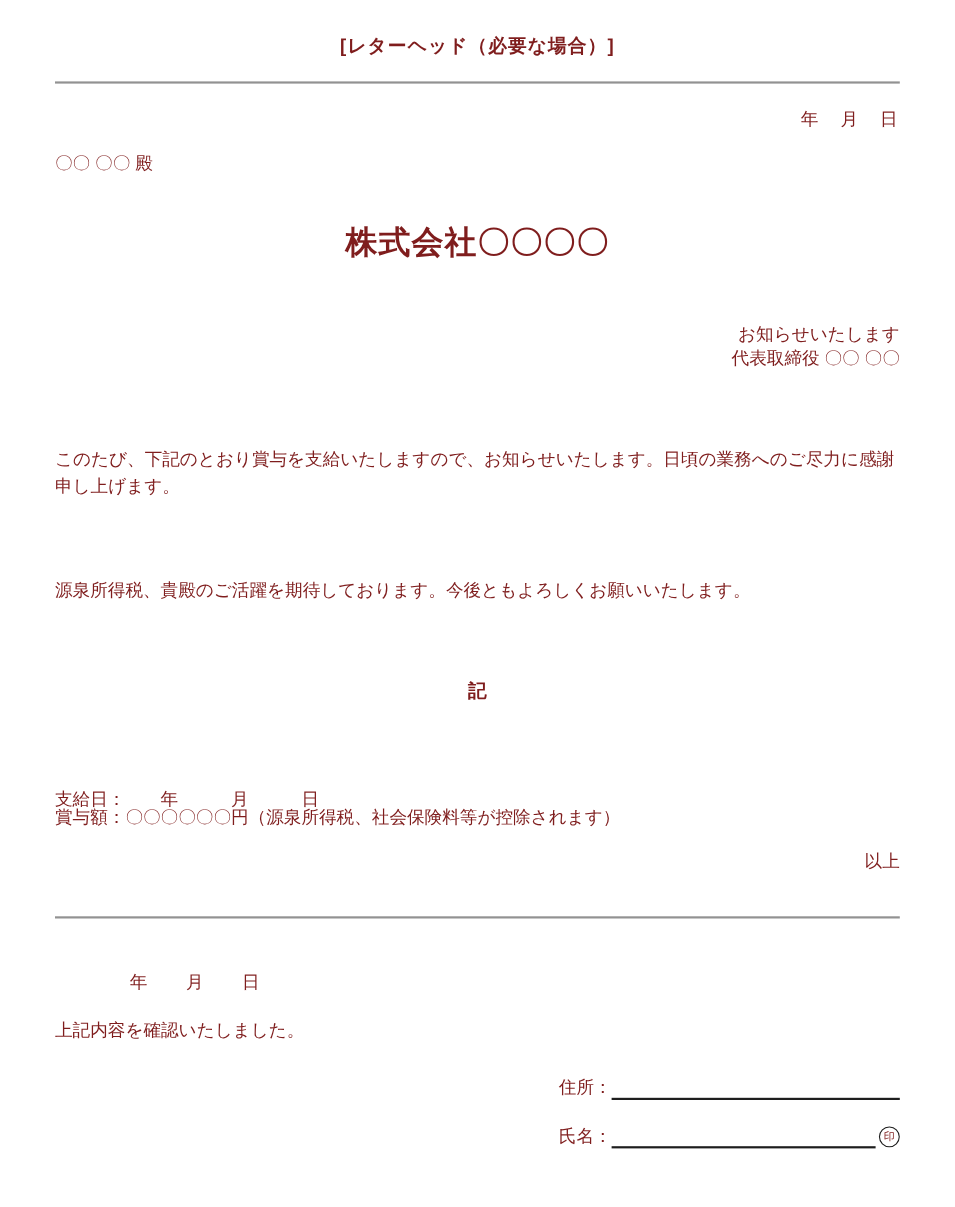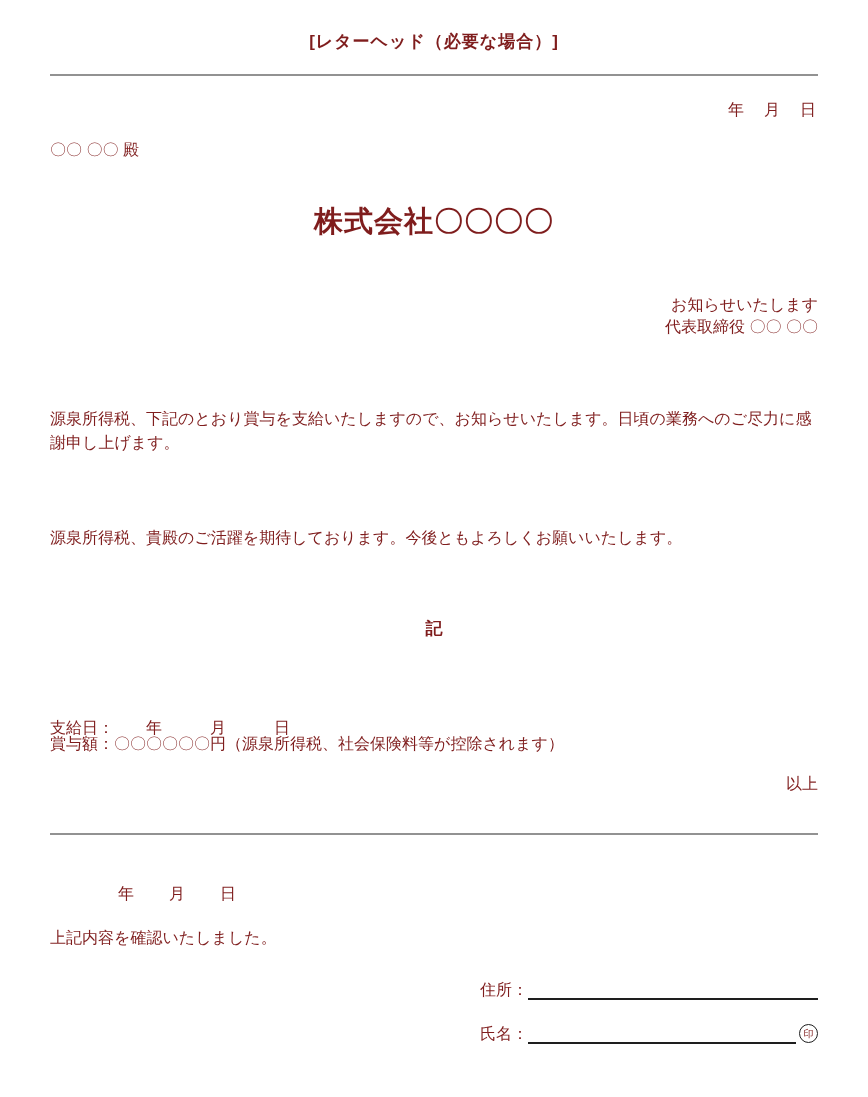--- a/index.html
+++ b/index.html
@@ -37,21 +37,21 @@
   .para-3       { top: 526px; }
   .notice-head  { top: 617px; font-size: 17px; }
   .bonus-line   { top: 684px; margin-top: 48px; }
   .payday-line  { top: 716px; }
   .closing      { top: 772px; }
   .ack-date     { top: 882px; padding-left: 68px; letter-spacing: 1px; }
   .ack-text     { top: 926px; }
 
   .sign-row {
     position: absolute;
-    left: 480px;
+    left: 508px;
     right: 50px;
     display: flex;
     align-items: flex-end;
     height: 26px;
     justify-content: space-between;
   }
   .sign-row-address { top: 974px; }
   .sign-row-name    { top: 1018px; }
   .sign-label { line-height: 20px; white-space: nowrap; }
   .sign-line {
@@ -87,21 +87,21 @@
 
   <div class="abs addressee">〇〇 〇〇 殿</div>
 
   <div class="abs doc-title center bold">株式会社〇〇〇〇</div>
 
   <div class="abs sender right">
     <div>お知らせいたします</div>
     <div>代表取締役 〇〇 〇〇</div>
   </div>
 
-  <div class="abs para-1">源泉所得税、下記のとおり賞与を支給いたしますので、お知らせいたします。日頃の業務へのご尽力に感謝申し上げます。</div>
+  <div class="abs para-1">このたび、下記のとおり賞与を支給いたしますので、お知らせいたします。日頃の業務へのご尽力に感謝申し上げます。</div>
 
 
   <div class="abs para-3">源泉所得税、貴殿のご活躍を期待しております。今後ともよろしくお願いいたします。</div>
 
   <div class="abs notice-head center bold">記</div>
 
   <div class="abs bonus-line">賞与額：〇〇〇〇〇〇円（源泉所得税、社会保険料等が控除されます）</div>
 
   <div class="abs closing right">以上</div>
 

